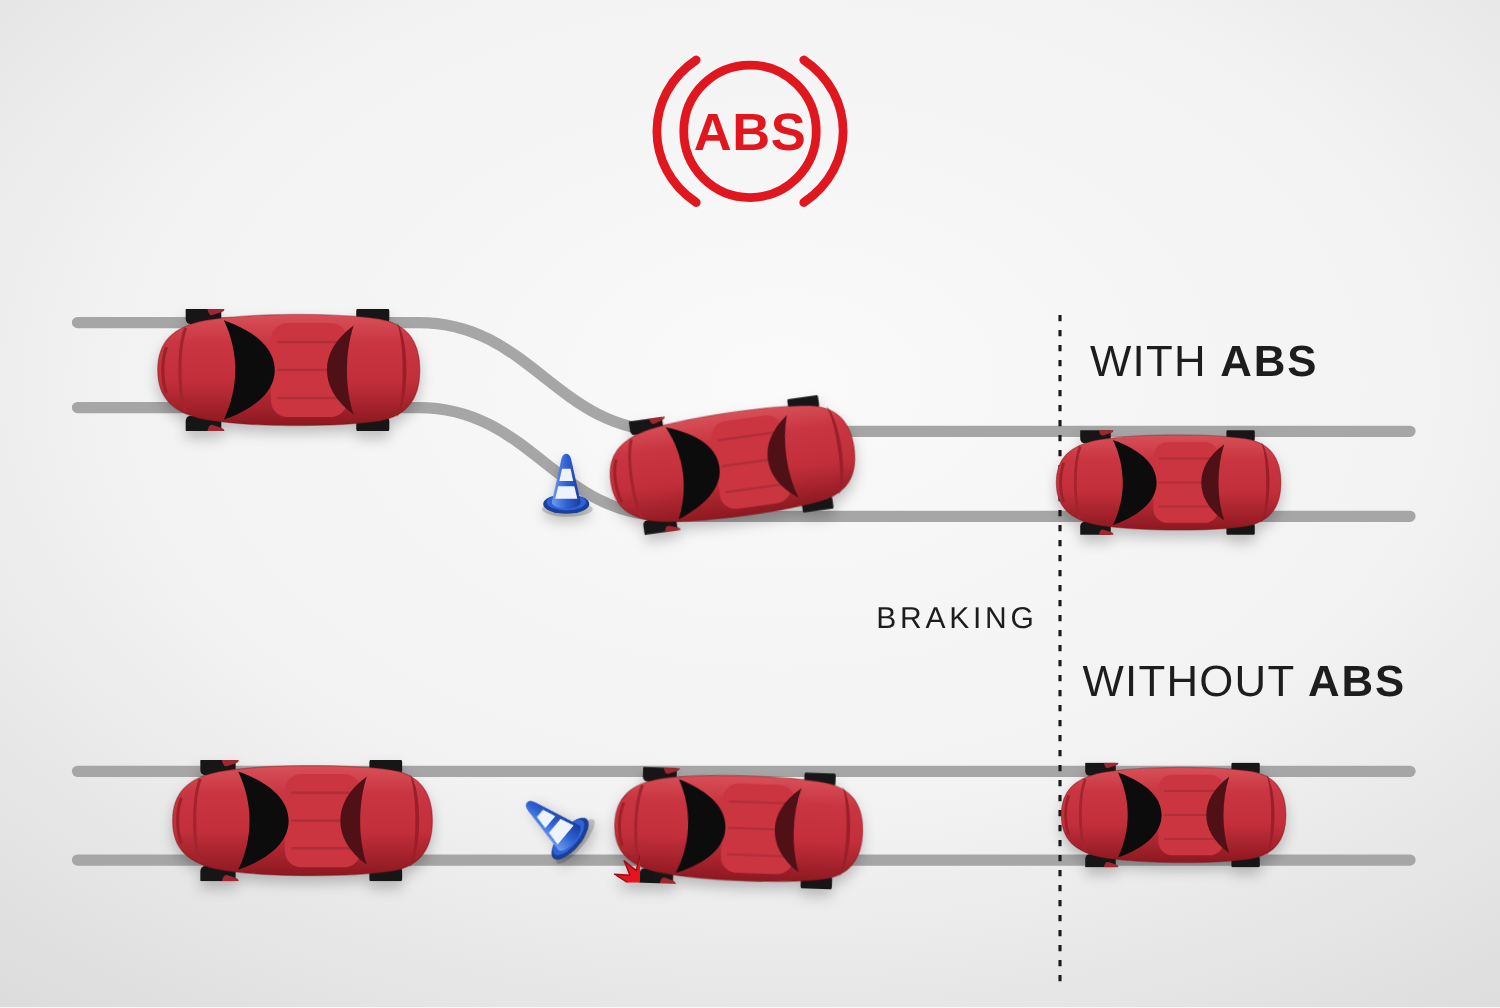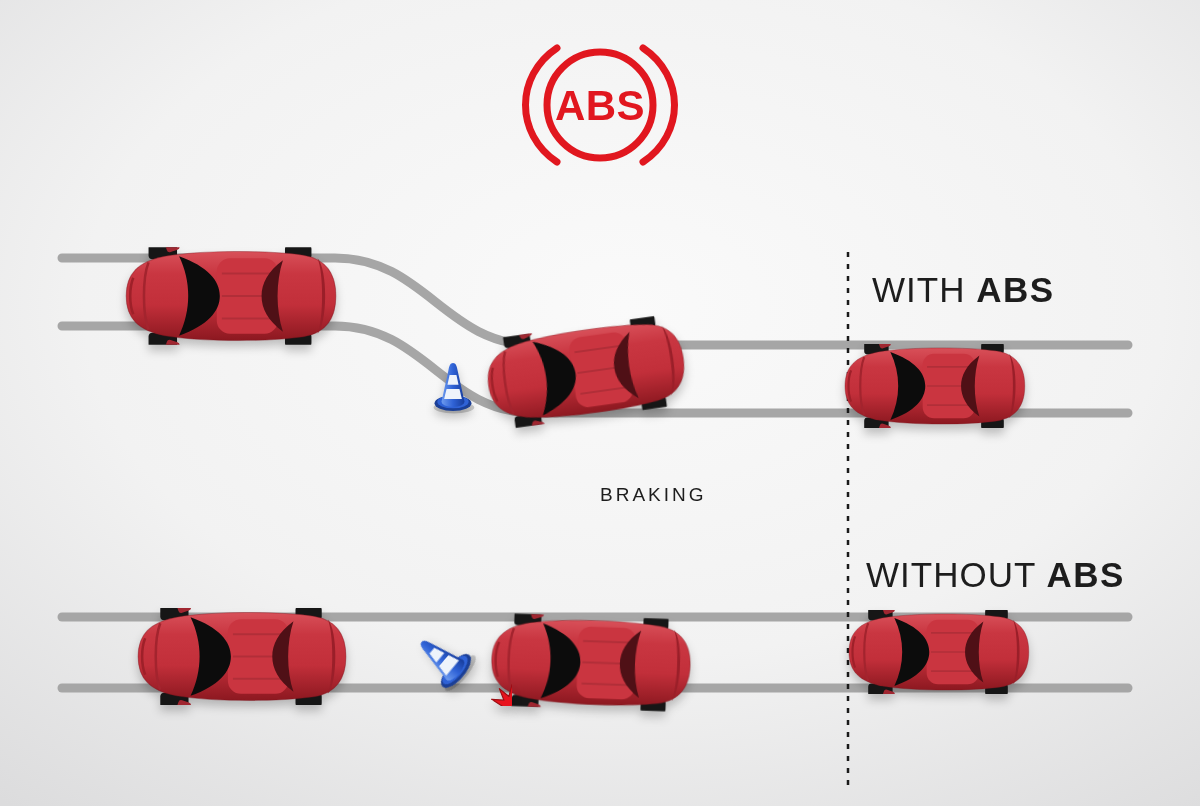--- a/index.html
+++ b/index.html
@@ -10,21 +10,21 @@
       var(--background-center,#fafafa) 0%, #f2f2f2 55%, var(--background-edge,#dcdcdd) 100%);
     font-family:"Liberation Sans", sans-serif;
     color: var(--text,#1d1d1d);
   }
   svg.scene { position:absolute; inset:0; }
   .car, .prop { position:absolute; filter: drop-shadow(0 6px 5px rgba(0,0,0,0.22)); }
   .label { position:absolute; font-size:35px; font-weight:500; letter-spacing:1px; white-space:nowrap; }
   .label .bold { font-weight:800; letter-spacing:1.5px; }
   .braking {
     position:absolute; left:600px; top:482px; width:230px;
-    font-size:19px; font-weight:500;
+    text-align:right; font-size:24px; font-weight:500;
     letter-spacing:3px; line-height:26px;
   }
   .abs-logo {
     position:absolute; left:505px; top:33px; width:190px; height:145px;
     display:flex; align-items:center; justify-content:center;
   }
   .abs-logo svg { position:absolute; inset:0; width:100%; height:100%; }
   .abs-logo .abs-text {
     position:relative; font-size:42px; font-weight:800;
     color: var(--logo-red,#e1171f); letter-spacing:0.5px;
@@ -118,21 +118,21 @@
   </svg>
   <svg class="prop" style="left:466px; top:660px; width:46px; height:46px;" viewBox="-30 -30 60 60">
     <use href="#burst"></use>
   </svg>
 
   <div class="label" style="left:872px; top:270px;">
     <span>WITH</span>
     <span class="bold">ABS</span>
   </div>
 
-  <div class="label" style="left:866px; top:555px;">
+  <div class="label" style="left:866px; top:526px;">
     <span>WITHOUT</span>
     <span class="bold">ABS</span>
   </div>
 
   <div class="braking">
     <div>BRAKING</div>
   </div>
 
   <div class="abs-logo">
     <svg viewBox="0 0 190 145">

